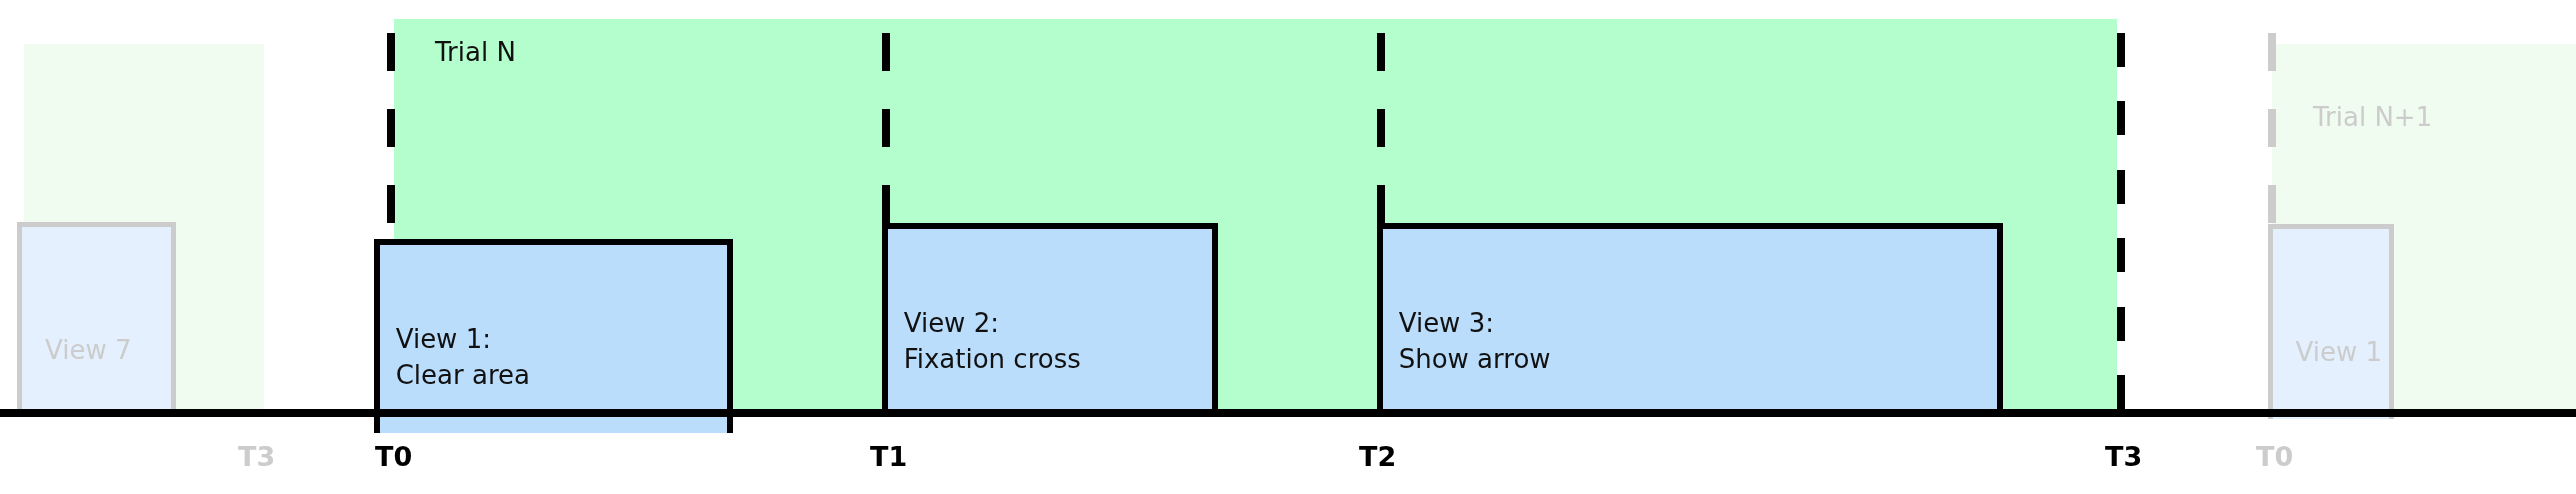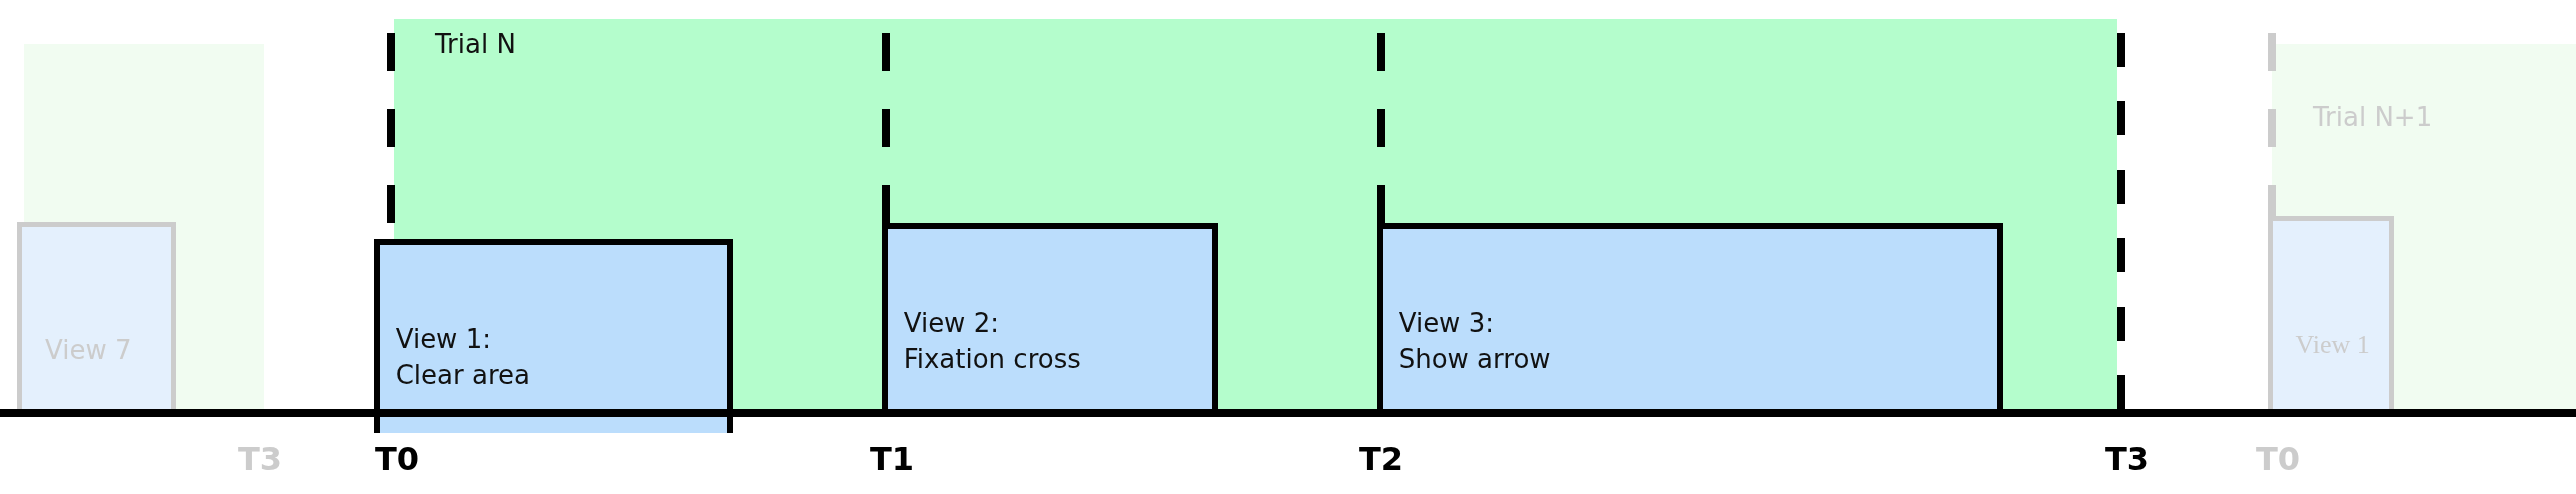--- a/index.html
+++ b/index.html
@@ -84,41 +84,41 @@
     position: absolute;
     left: 0;
     width: 2576px;
     height: 7.8px;
     background: #000000;
   }
 
   
   .tick {
     position: absolute;
-    font-size: 32px;
+    font-size: 27px;
     font-weight: bold;
     line-height: 1;
     color: #000000;
     white-space: nowrap;
   }
   .tick.faded {
     color: #cccccc;
   }
 </style>
 </head>
 <body>
 
 <div id="stage">
 
   <div class="band" id="band-0" style="left: 23.5px; width: 240px; top: 44px; height: 365px; background: rgb(241, 252, 241);"></div>
   <div class="band" id="band-1" style="left: 394px; width: 1723px; top: 19px; height: 390px; background: rgb(180, 253, 204);"></div>
   <div class="band" id="band-2" style="left: 2272px; width: 304px; top: 44px; height: 365px; background: rgb(241, 252, 241);"></div>
 
   <div class="band-label faded" id="bandlabel-0" style="left: 64px; top: 64px;"></div>
-  <div class="band-label" id="bandlabel-1" style="left: 435px; top: 31px;">Trial N</div>
+  <div class="band-label" id="bandlabel-1" style="left: 435px; top: 39px;">Trial N</div>
   <div class="band-label faded" id="bandlabel-2" style="left: 2313px; top: 64px;">Trial N+1</div>
 
   <div class="marker" id="marker-0" style="left: 387px; top: 33px; height: 190px;">
       <div class="dash" style="top: 0px; height: 38px;"></div>
       <div class="dash" style="top: 76px; height: 38px;"></div>
       <div class="dash" style="top: 152px; height: 38px;"></div>
     </div>
   <div class="marker" id="marker-1" style="left: 882px; top: 33px; height: 190px;">
       <div class="dash" style="top: 0px; height: 38px;"></div>
       <div class="dash" style="top: 76px; height: 38px;"></div>
@@ -151,21 +151,21 @@
 Clear area</span>
   </div>
   <div class="viewbox" id="view-2" style="left: 882px; width: 336px; top: 223px; height: 194px;">
     <span class="viewbox-text">View 2:
 Fixation cross</span>
   </div>
   <div class="viewbox" id="view-3" style="left: 1377px; width: 626px; top: 223px; height: 194px;">
     <span class="viewbox-text">View 3:
 Show arrow</span>
   </div>
-  <div class="viewbox faded" id="view-4" style="left: 2268px; width: 126px; top: 216px; height: 195px; font-family: Liberation Serif, serif;">
+  <div class="viewbox faded" id="view-4" style="left: 2268px; width: 126px; top: 224px; height: 195px;">
     <span class="viewbox-text">View 1</span>
   </div>
 
   <div id="axis" style="top: 409px; height: 7.8px; background: rgb(0, 0, 0);"></div>
 
   <div class="tick faded" id="tick-0" style="left: 238px; top: 443px;">T3</div>
   <div class="tick" id="tick-1" style="left: 375px; top: 443px;">T0</div>
   <div class="tick" id="tick-2" style="left: 870px; top: 443px;">T1</div>
   <div class="tick" id="tick-3" style="left: 1359px; top: 443px;">T2</div>
   <div class="tick" id="tick-4" style="left: 2105px; top: 443px;">T3</div>

